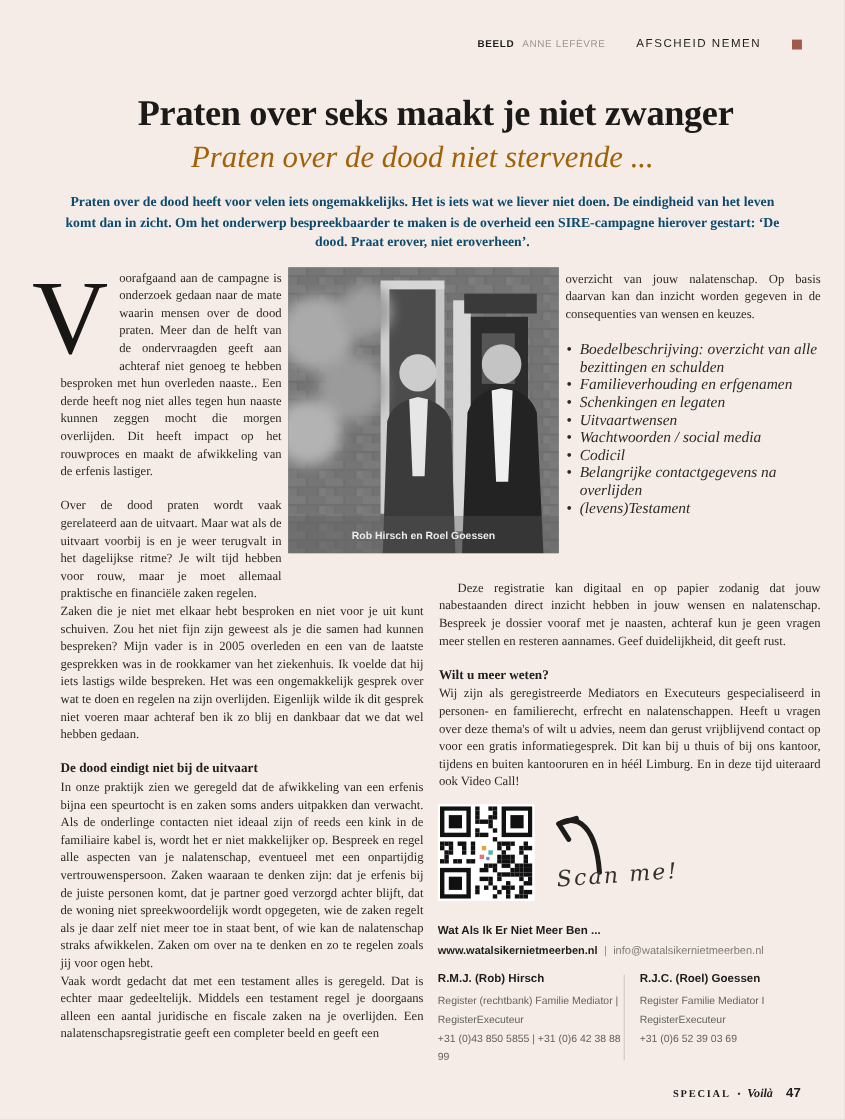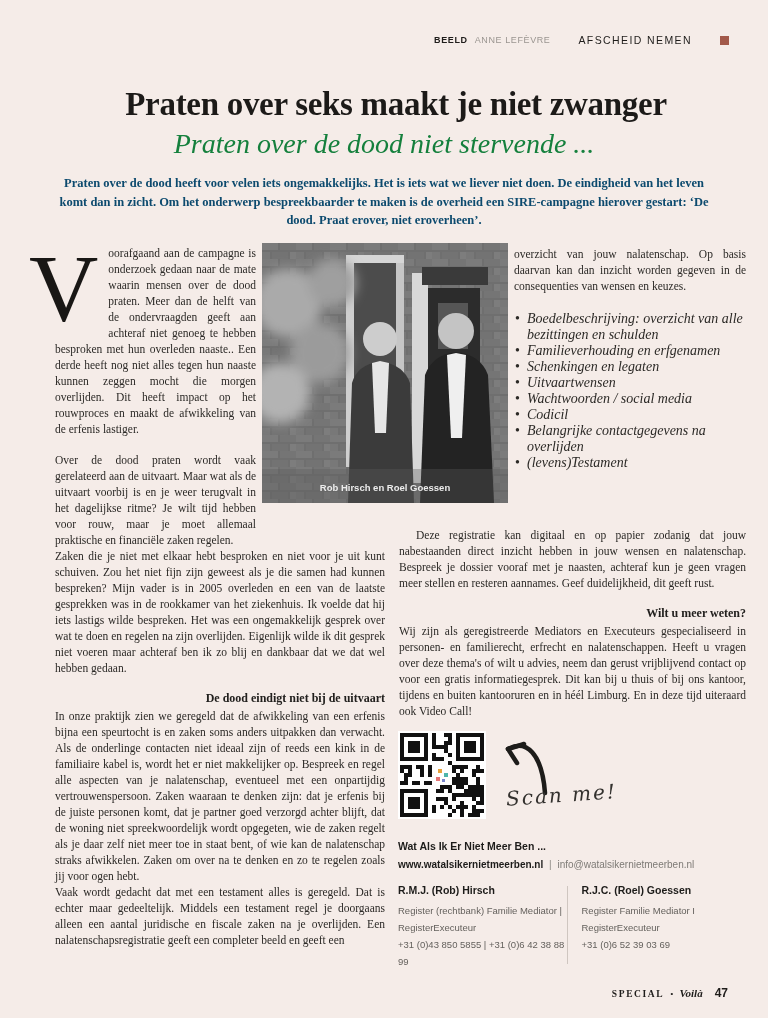--- a/index.html
+++ b/index.html
@@ -13,30 +13,30 @@
   .tophead{ position:absolute; top:34px; right:39px; display:flex; align-items:center; gap:28px; }
   .credit{ font-family:"Liberation Sans", sans-serif; font-size:9px; letter-spacing:.6px;text-align:right; }
   .credit .lbl{ font-weight:bold; color:#1f1d1b; }
   .credit .who{ color:#9a9590; margin-left:4px; }
   .sectionname{ font-family:"Liberation Sans", sans-serif; font-size:10.5px; font-weight:normal; letter-spacing:1.4px; color:#1f1d1b; }
   .accent-square{ width:9px; height:9px; background:#a2594a; }
   
   .title{ position:absolute; top:86px; left:12px; width:768px; text-align:center;
           font-size:33px; font-weight:bold; letter-spacing:-.3px; color:#1c1a18; }
   .subtitle{ position:absolute; top:128px; left:0; width:768px; text-align:center;
-          font-size:28px; font-style:italic; font-weight:normal; color:#15803d; }
+          font-size:28px; font-style:italic; font-weight:normal; color:#a16207; }
   .intro{ position:absolute; top:174px; left:54px; width:660px; text-align:center;
           font-size:12.5px; font-weight:bold; line-height:18.5px; color:#0c4a6e; }
   
   .body-text p, .body-text h3, .colr p, .colr-bottom p { font-size:11.5px; line-height:16px; text-align:justify; }
   .col-left{ position:absolute; left:55px; top:245px; width:330px; }
   .col-left p.narrow{ width:201px; }
   .col-left .gap{ height:15px; }
   .dropcap{ float:left; font-size:96px; line-height:76px; padding:6px 10px 0 0; margin-left:-26px; color:#191715; font-family:"Liberation Serif", serif; }
-  .col-left h3, .colr-bottom h3{ font-size:12px; font-weight:bold; margin:14px 0 2px 0; color:#22201e;text-align:right; }
+  .col-left h3, .colr-bottom h3{ font-size:12px; font-weight:bold; margin:14px 0 2px 0; color:#22201e; }
   
   .colr{ position:absolute; left:514px; top:246px; width:232px; }
   .colr .gap{ height:15px; }
   .colr ul{ list-style:none; margin-top:2px; }
   .colr li{ font-style:italic; font-size:14px; line-height:16px; padding-left:13px; position:relative; text-align:left; }
   .colr li::before{ content:"•"; position:absolute; left:1px; top:0; font-style:normal; }
   
   .colr-bottom{ position:absolute; left:399px; top:527px; width:347px; }
   .colr-bottom p.indent{ text-indent:17px; }
   .colr-bottom h3{ margin-top:15px; }

